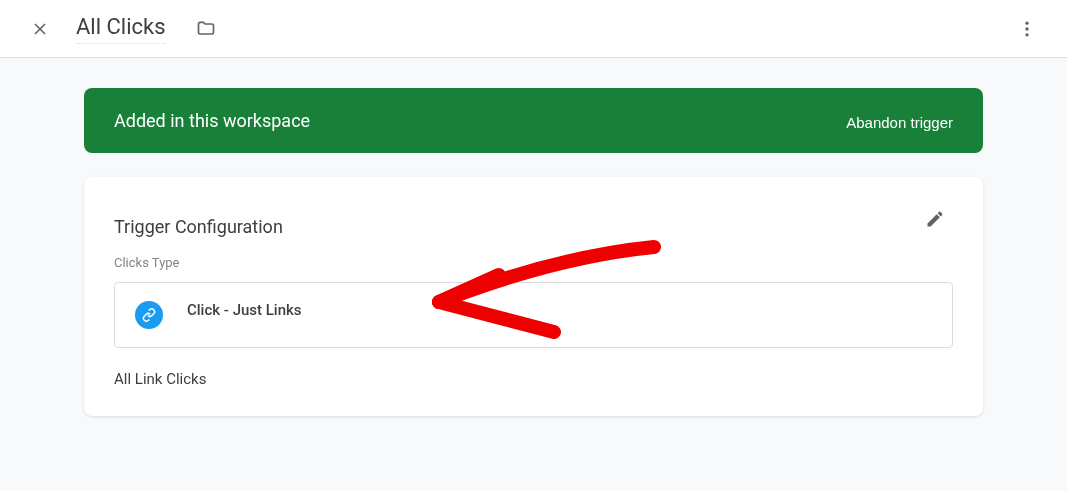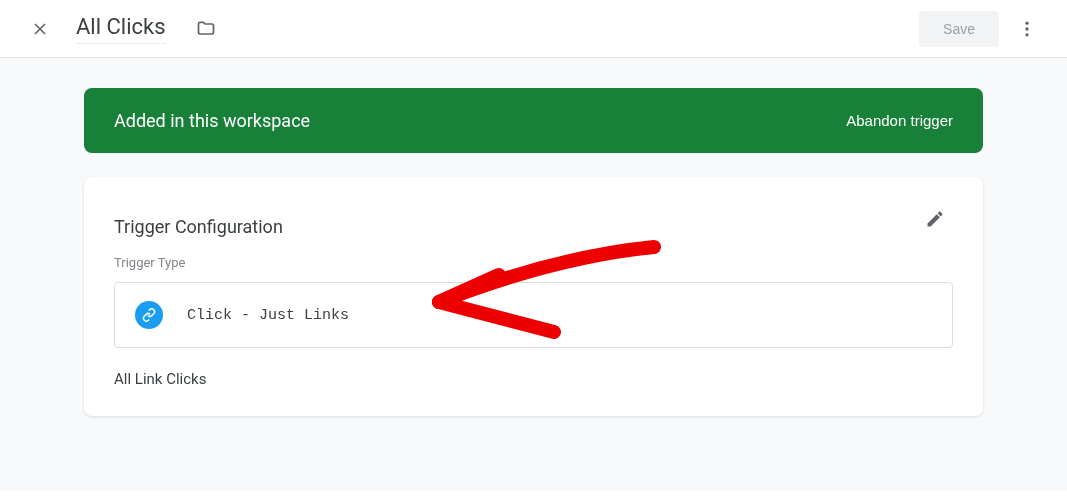--- a/index.html
+++ b/index.html
@@ -69,21 +69,21 @@
       background: #f8f9fa;
       padding: 30px 84px;
       height: calc(503px - 70px);
     }
     .banner {
       background: #188038;
       color: #fff;
       border-radius: 8px;
       padding: 22px 30px;
       display: flex;
-      align-items: center;
+      align-items: flex-end;
       justify-content: space-between;
       margin-bottom: 24px;
     }
     .banner-text {
       font-size: 18px;
       font-weight: 400;
     }
     .abandon-btn {
       background: transparent;
       border: none;
@@ -122,24 +122,23 @@
     .label {
       font-size: 13px;
       color: #80868b;
       margin-bottom: 12px;
     }
     .trigger-type-box {
       border: 1px solid #dadce0;
       border-radius: 4px;
       padding: 18px 20px;
       display: flex;
-      align-items: center;
+      align-items: flex-start;
       gap: 24px;
       margin-bottom: 22px;
-      font-family: Liberation Mono, monospace;
     }
     .link-icon {
       width: 28px;
       height: 28px;
       border-radius: 50%;
       background: #1a9cf0;
       display: flex;
       align-items: center;
       justify-content: center;
       color: #fff;
@@ -172,21 +171,20 @@
       <line x1="6" y1="6" x2="18" y2="18"></line>
     </svg>
   </div>
   <div class="title">All Clicks</div>
   <div class="folder-btn">
     <svg width="20" height="20" viewBox="0 0 24 24" fill="none" stroke="currentColor" stroke-width="2">
       <path d="M3 6a2 2 0 0 1 2-2h4l2 2h8a2 2 0 0 1 2 2v8a2 2 0 0 1-2 2H5a2 2 0 0 1-2-2V6z"></path>
     </svg>
   </div>
   <div class="header-spacer"></div>
-  <button class="save-btn">Save</button>
   <div class="more-btn">
     <svg width="20" height="20" viewBox="0 0 24 24" fill="currentColor">
       <circle cx="12" cy="5" r="2"></circle>
       <circle cx="12" cy="12" r="2"></circle>
       <circle cx="12" cy="19" r="2"></circle>
     </svg>
   </div>
 </div>
 
 <div class="content-area">
@@ -198,21 +196,21 @@
   <div class="card">
     <div class="card-header">
       <div class="card-title">Trigger Configuration</div>
       <div class="edit-btn">
         <svg width="20" height="20" viewBox="0 0 24 24" fill="currentColor">
           <path d="M3 17.25V21h3.75L17.81 9.94l-3.75-3.75L3 17.25zM20.71 7.04a1 1 0 0 0 0-1.41l-2.34-2.34a1 1 0 0 0-1.41 0l-1.83 1.83 3.75 3.75 1.83-1.83z"></path>
         </svg>
       </div>
     </div>
 
-    <div class="label">Trigger Type</div>
+    <div class="label">Clicks Type</div>
     <div class="trigger-type-box">
       <div class="link-icon">
         <svg width="14" height="14" viewBox="0 0 24 24" fill="none" stroke="currentColor" stroke-width="2.5">
           <path d="M10 13a5 5 0 0 0 7.07 0l3-3a5 5 0 0 0-7.07-7.07l-1.5 1.5"></path>
           <path d="M14 11a5 5 0 0 0-7.07 0l-3 3a5 5 0 0 0 7.07 7.07l1.5-1.5"></path>
         </svg>
       </div>
       <div class="trigger-type-name">Click - Just Links</div>
     </div>
 

